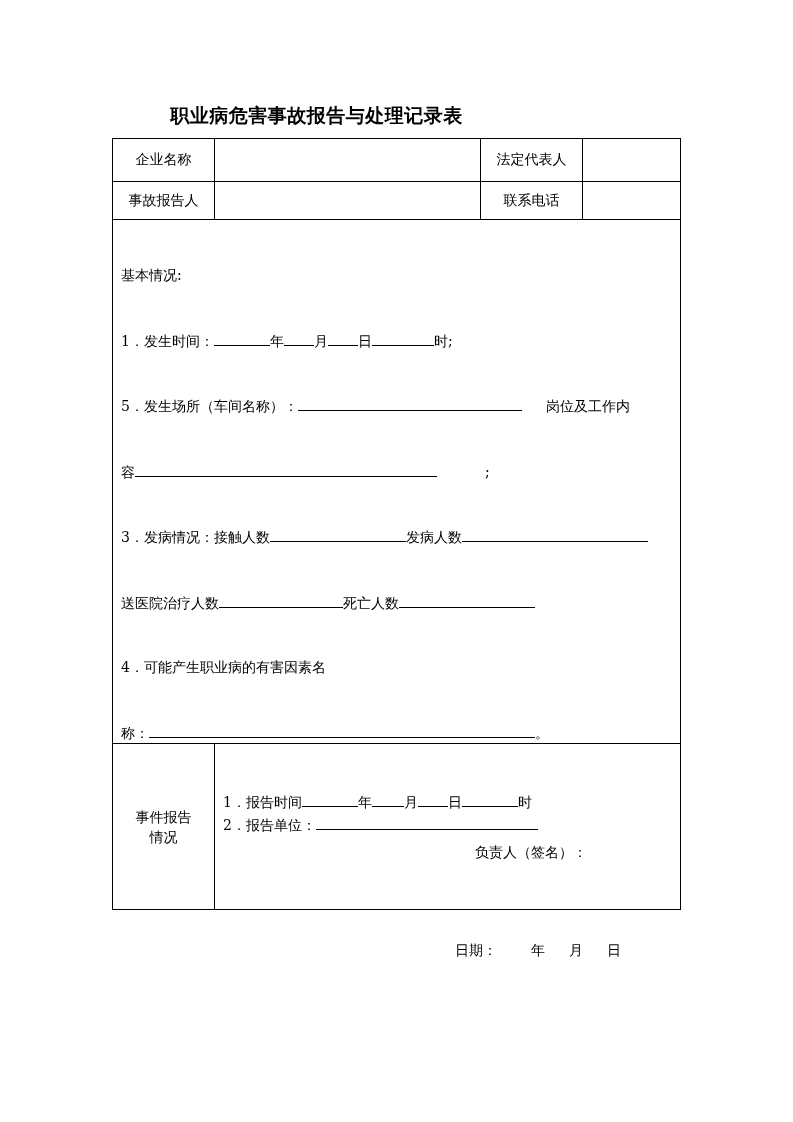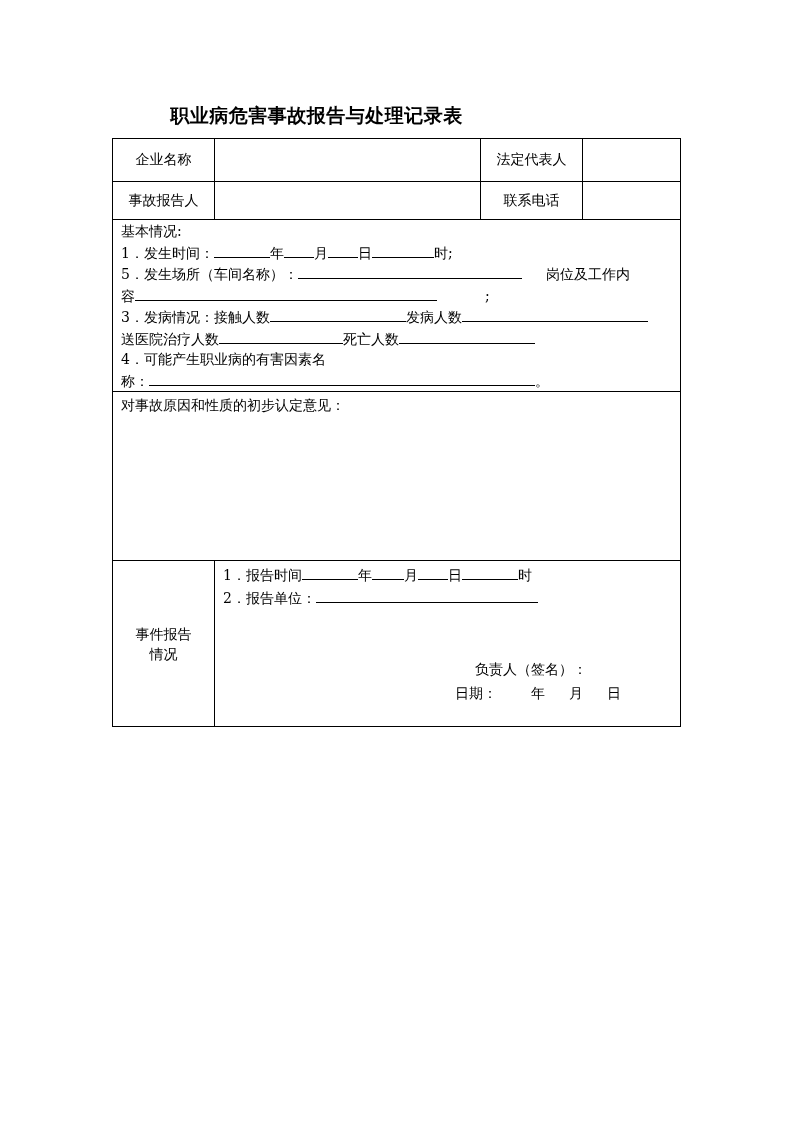--- a/index.html
+++ b/index.html
@@ -3,26 +3,26 @@
 <meta charset="utf-8">
 <style>
   html, body { margin: 0; padding: 0; background: #ffffff; }
   body { width: 793px; height: 1122px; position: relative; font-family: "DejaVu Serif", "Liberation Serif", serif; color: #000; }
   .title { position: absolute; top: 103px; left: 0; width: 633px; text-align: center; font-family: "DejaVu Sans", "Liberation Sans", sans-serif; font-size: 19px; font-weight: bold; letter-spacing: 0.5px; }
   .form { position: absolute; left: 112px; top: 138px; width: 568px; border-collapse: collapse; table-layout: fixed; font-size: 14px; }
   .form td { border: 1px solid #000; padding: 4px; vertical-align: middle; }
   .lbl { text-align: center; }
   .block { vertical-align: top !important; padding: 1px 6px 0 8px !important; line-height: 20.5px; }
   .u { display: inline-block; border-bottom: 1px solid #000; height: 15px; vertical-align: baseline; }
-  .line { white-space: nowrap; }
+  .line { white-space: nowrap; margin-top: 44px; }
   .rpt { position: relative; }
   .rpt .l1 { position: absolute; left: 8px; top: 3px; }
   .rpt .l2 { position: absolute; left: 8px; top: 26px; }
   .rpt .sig { position: absolute; left: 260px; top: 100px; }
-  .rpt .dt { position: absolute; left: 240px; top: 124px; }
+  .rpt .dt { position: absolute; left: 240px; top: 154px; }
   .dt span { display: inline-block; }
 </style>
 </head>
 <body>
 
 <div class="title">职业病危害事故报告与处理记录表</div>
 
 <table class="form">
   <colgroup>
     <col style="width:102px">
@@ -60,25 +60,20 @@
       </div>
       <div class="line">
         <span>送医院治疗人数</span><span class="u" style="width:124px"></span><span>死亡人数</span><span class="u" style="width:136px"></span>
       </div>
       <div class="line">4．可能产生职业病的有害因素名</div>
       <div class="line">
         <span>称：</span><span class="u" style="width:386px"></span><span>。</span>
       </div>
     </td>
   </tr>
-  <tr style="height:169px">
-    <td colspan="4" class="block">
-      <div style="margin-top:2px">对事故原因和性质的初步认定意见：</div>
-    </td>
-  </tr>
   <tr style="height:166px">
     <td class="lbl" style="line-height:20px">
       <div>事件报告</div>
       <div>情况</div>
     </td>
     <td colspan="3" class="rpt" style="vertical-align:top">
       <div class="l1 line">
         <span>1．报告时间</span><span class="u" style="width:56px"></span><span>年</span><span class="u" style="width:32px"></span><span>月</span><span class="u" style="width:30px"></span><span>日</span><span class="u" style="width:56px"></span><span>时</span>
       </div>
       <div class="l2 line">

